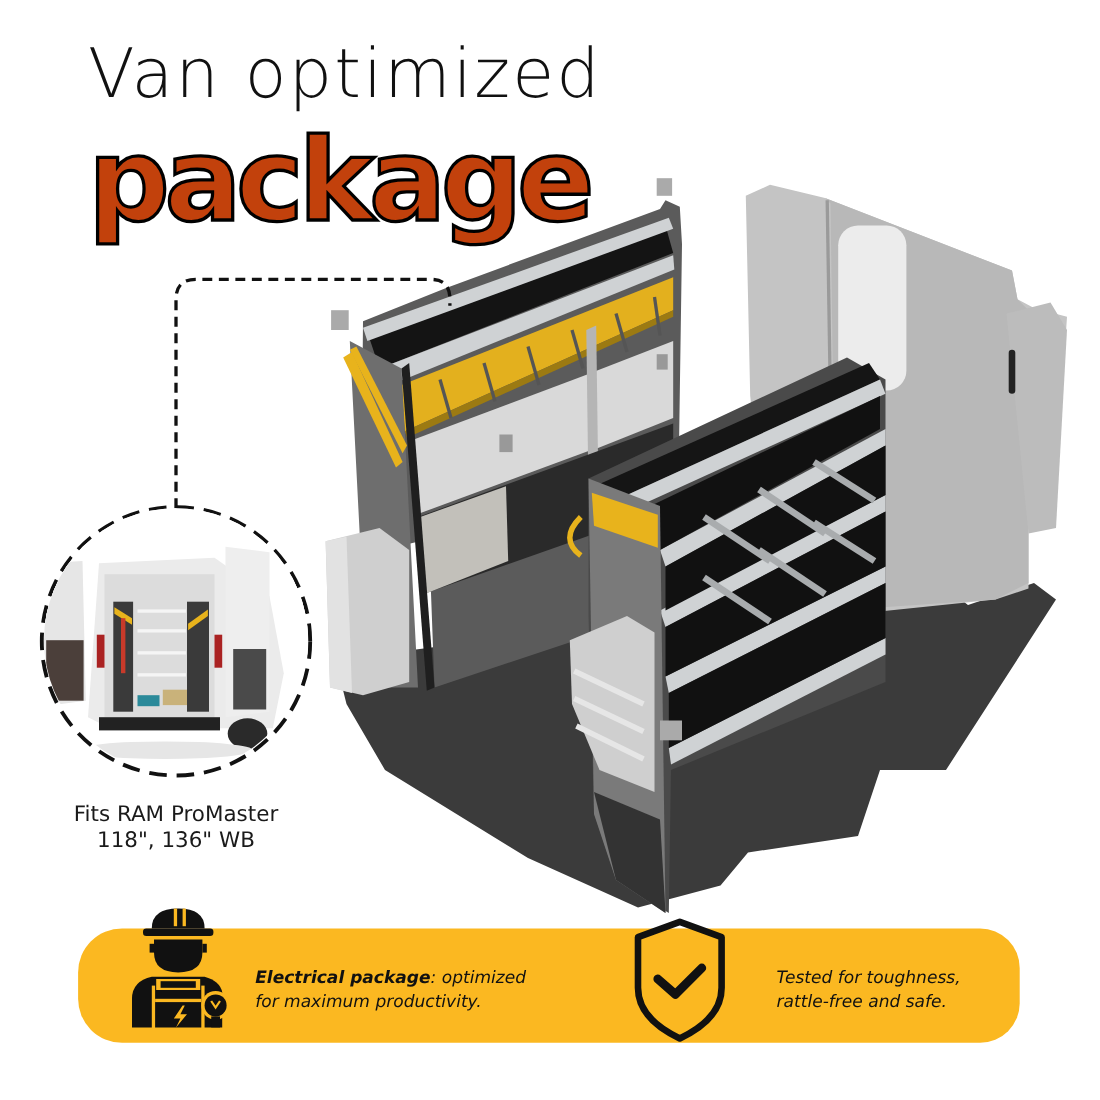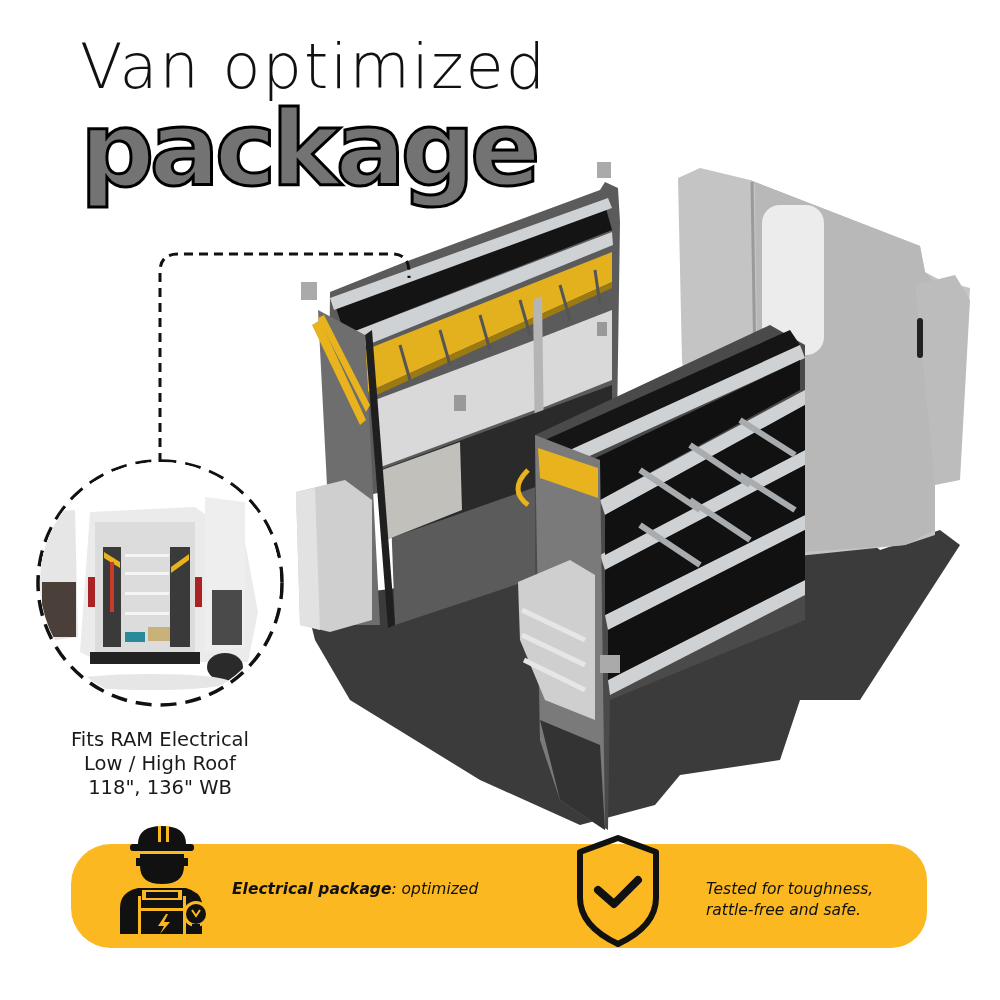--- a/index.html
+++ b/index.html
@@ -1,18 +1,18 @@
 <!DOCTYPE html>
 <html><head>
 <meta charset="utf-8">
 <style>
   html, body { margin:0; padding:0; background:#ffffff; }
   body { width:1000px; height:1000px; position:relative; overflow:hidden; font-family:"DejaVu Sans", sans-serif; }
   .title-light { position:absolute; left:80px; top:36px; font-size:62px; font-weight:300; letter-spacing:2px; color:#111; font-family:"DejaVu Sans", sans-serif; line-height:1; }
-  .title-bold { position:absolute; left:80px; top:97px; font-size:104px; font-weight:900; letter-spacing:-5px; color:#737373; font-family:"DejaVu Sans", sans-serif; line-height:1; -webkit-text-stroke:3px #000; }
+  .title-bold { position:absolute; left:80px; top:112px; font-size:104px; font-weight:900; letter-spacing:-5px; color:#c2410c; font-family:"DejaVu Sans", sans-serif; line-height:1; -webkit-text-stroke:3px #000; }
   .product { position:absolute; left:0; top:0; width:1000px; height:1000px; }
   .connector { position:absolute; left:0; top:0; width:1000px; height:1000px; pointer-events:none; }
   .inset { position:absolute; left:40px; top:462px; width:240px; height:240px; border-radius:50%; overflow:hidden; background:#ffffff; }
   .fits { position:absolute; left:20px; top:728px; width:280px; text-align:center; font-size:19.5px; line-height:24px; color:#1a1a1a; font-family:"DejaVu Sans", sans-serif; }
   .fits div { white-space:nowrap; }
   .banner { position:absolute; left:71px; top:844px; width:856px; height:104px; background:#FBB821; border-radius:40px 36px 36px 40px; }
   .feature-text { position:absolute; font-size:15.5px; line-height:21px; color:#111; font-family:"DejaVu Sans", sans-serif;font-style:italic; }
   .feature-text b { font-weight:700; }
   .icon { position:absolute; }
 </style>
@@ -146,22 +146,21 @@
     <rect x="48" y="115" width="7" height="30" fill="#a22"></rect>
     <rect x="155" y="115" width="7" height="30" fill="#a22"></rect>
 
     <rect x="50" y="190" width="110" height="12" fill="#222"></rect>
     <ellipse cx="185" cy="205" rx="18" ry="14" fill="#2a2a2a"></ellipse>
     <ellipse cx="110" cy="220" rx="80" ry="8" fill="#e6e6e6"></ellipse>
   </svg>
 </div>
 
 <div class="fits">
-  <div>Fits RAM Electrical</div>
-  <div>Low / High Roof</div>
+  <div>Fits RAM ProMaster</div>
   <div>118", 136" WB</div>
 </div>
 
 <div class="banner"></div>
 
 <svg class="icon" style="left:116px; top:822px;" width="96" height="116" viewBox="0 0 96 116" xmlns="http://www.w3.org/2000/svg">
 
   <path d="M22,22 Q22,4 46,4 Q70,4 70,22 Z" fill="#111"></path>
   <rect x="42" y="4" width="3" height="16" fill="#FBB821"></rect>
   <rect x="50" y="4" width="3" height="16" fill="#FBB821"></rect>
@@ -180,20 +179,21 @@
   <polygon points="50,92 42,104 48,104 44,112 54,100 48,100 52,92" fill="#FBB821"></polygon>
 
   <circle cx="80" cy="92" r="13" fill="#FBB821"></circle>
   <circle cx="80" cy="92" r="10" fill="#111"></circle>
   <rect x="76" y="102" width="8" height="10" fill="#111"></rect>
   <path d="M76,88 L80,94 L84,88" stroke="#FBB821" stroke-width="2" fill="none"></path>
 </svg>
 
 <div class="feature-text" style="left:232px; top:879px;">
   <div><b>Electrical package</b><span>: optimized</span></div>
+  <div>for maximum productivity.</div>
 </div>
 
 <svg class="icon" style="left:574px; top:834px;" width="88" height="116" viewBox="0 0 88 116" xmlns="http://www.w3.org/2000/svg">
   <path d="M44,4 L82,18 L82,64 Q82,92 44,110 Q6,92 6,64 L6,18 Z" fill="none" stroke="#111" stroke-width="6" stroke-linejoin="round"></path>
   <path d="M24,56 L40,70 L64,46" fill="none" stroke="#111" stroke-width="8" stroke-linecap="round" stroke-linejoin="round"></path>
 </svg>
 
 <div class="feature-text" style="left:674px; top:879px;margin-left:32px;">
   <div>Tested for toughness,</div>
   <div>rattle-free and safe.</div>

